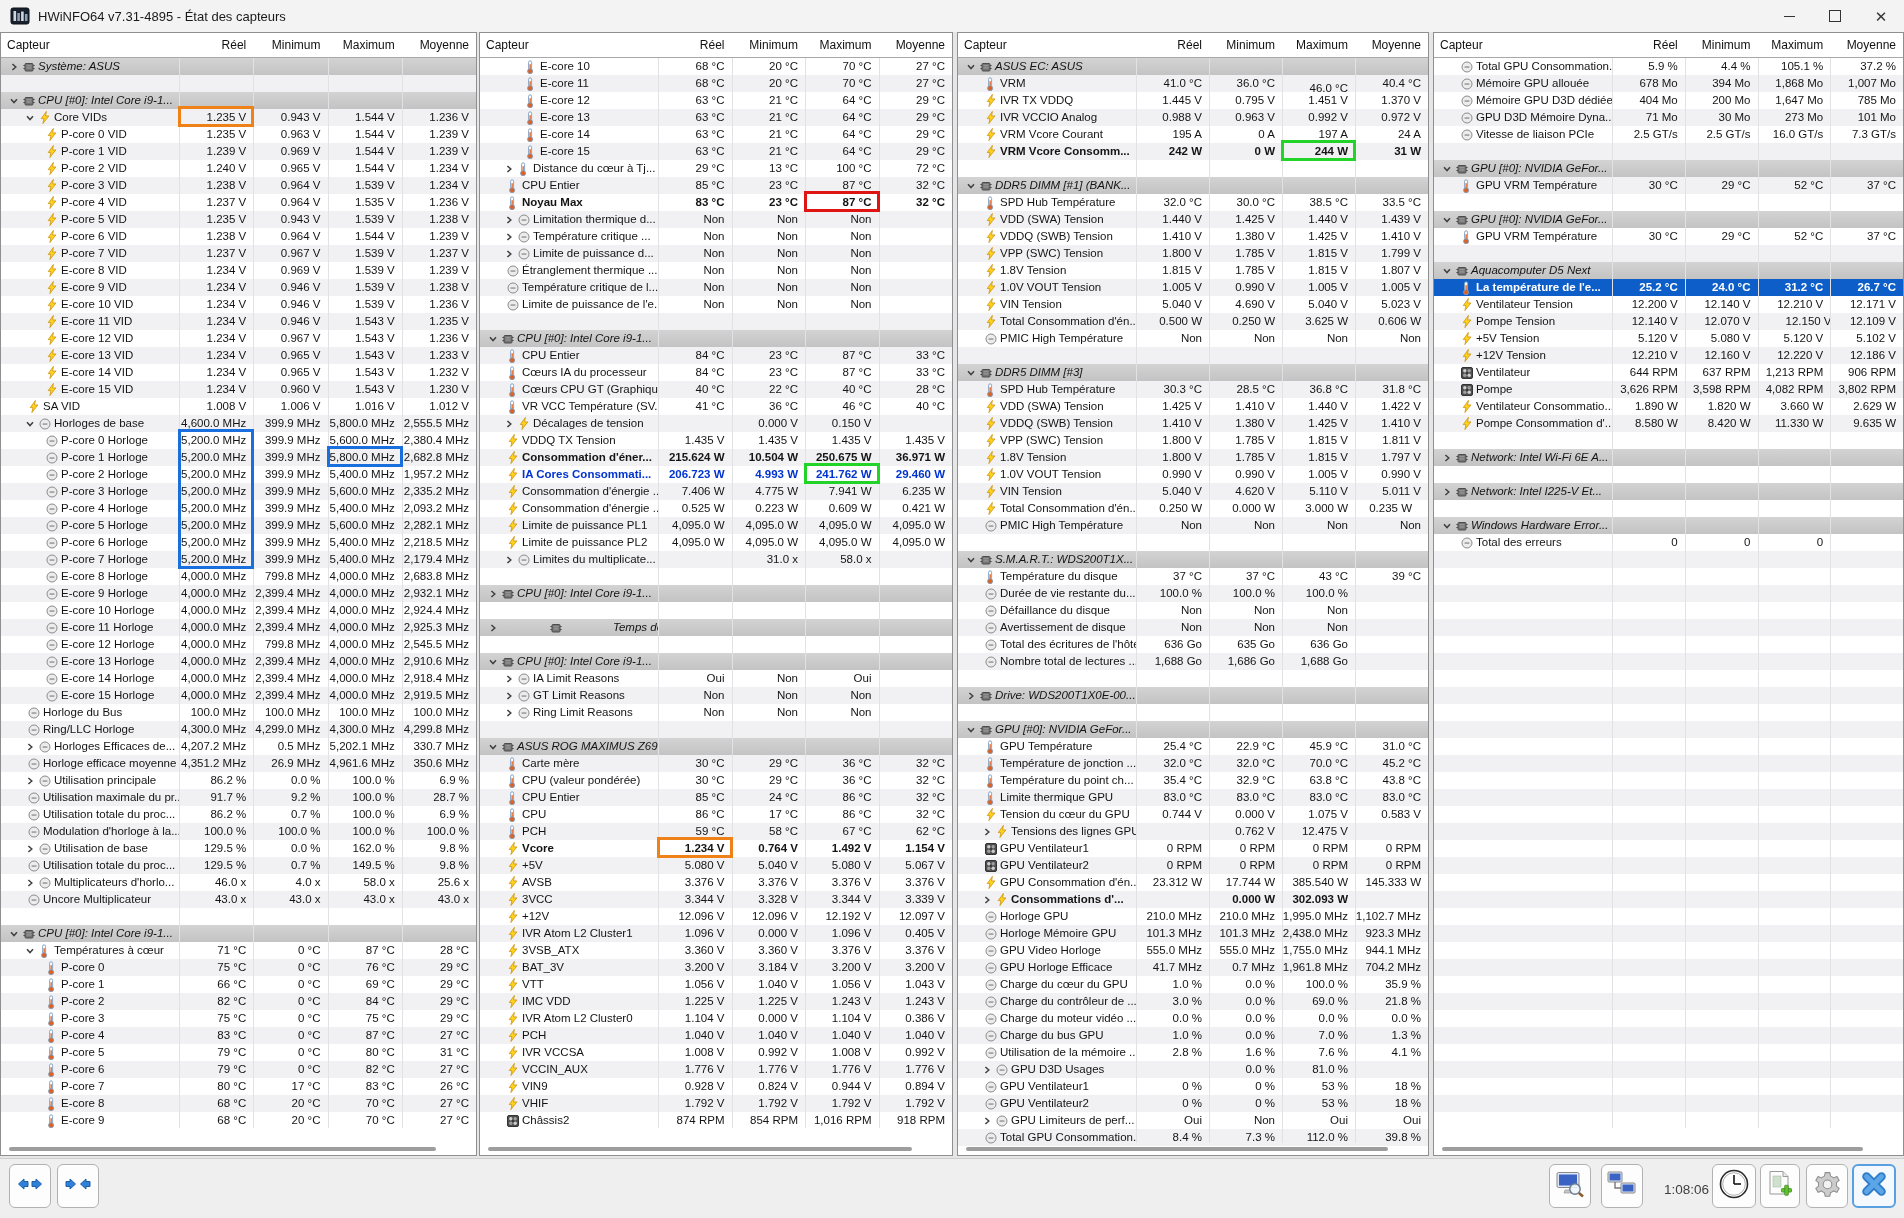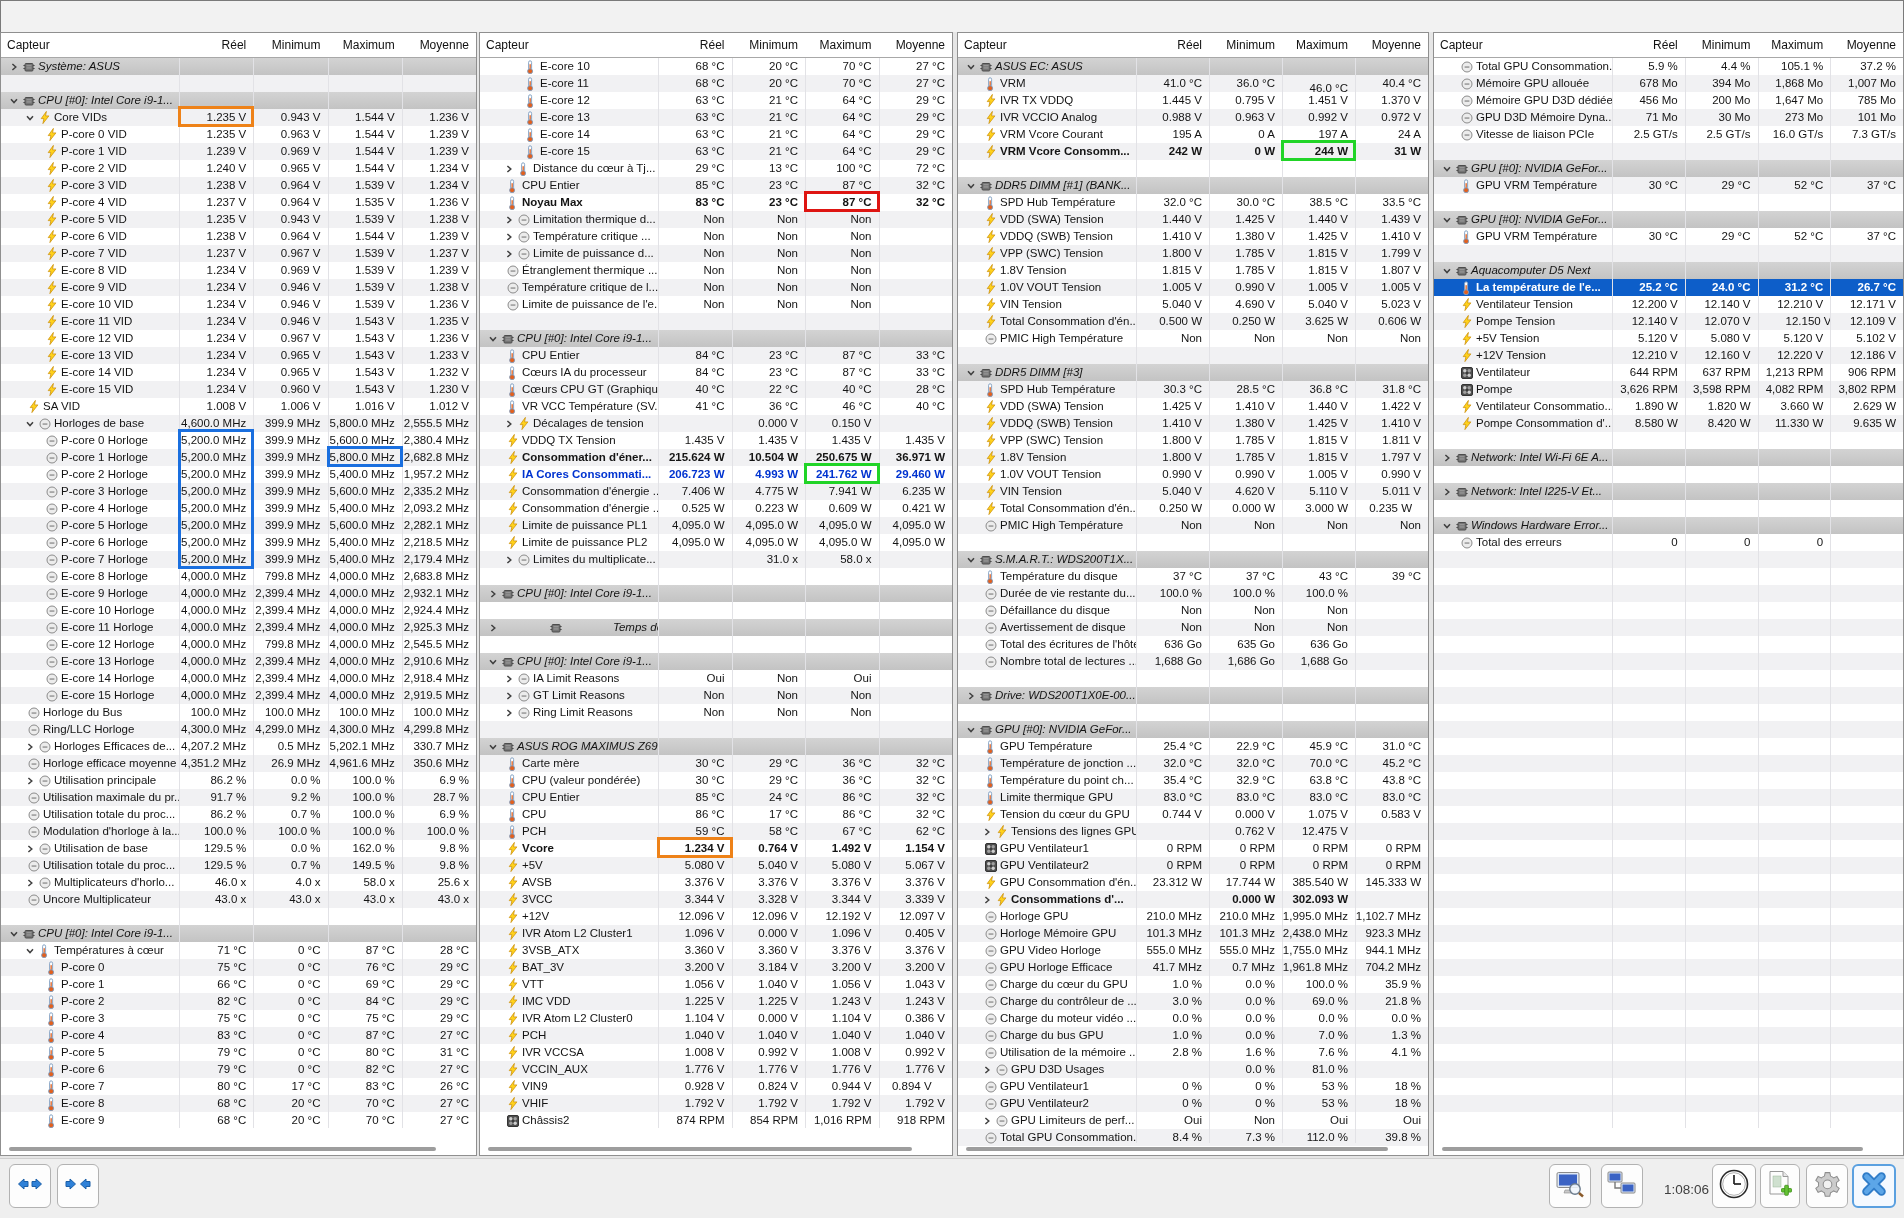--- a/index.html
+++ b/index.html
@@ -43,20 +43,43 @@
   #toolbar{position:absolute;left:0;right:0;top:1158px;height:60px;background:#efefef;border-top:1px solid #cfcfcf;}
   .tbtn{position:absolute;top:5px;height:44px;background:#fdfdfd;border:1px solid #b2b2b2;border-radius:6px;display:flex;align-items:center;justify-content:center;box-sizing:border-box;}
   .tbtn.hl{border:2px solid #5aa0e0;background:#f4f9ff;}
   #tb-time{position:absolute;top:0;height:60px;display:flex;align-items:center;font-size:13.5px;color:#404040;}
 </style>
 </head>
 <body>
 
 <div id="win">
 
+  <div id="titlebar">
+    <span class="appicon">
+      <svg width="20" height="20" viewBox="0 0 20 20">
+          <rect x="1" y="2" width="18" height="16" rx="2" fill="#17202c" stroke="#0c1218"></rect>
+          <rect x="3.5" y="5" width="2.6" height="10" fill="#cfd6df"></rect>
+          <rect x="7.3" y="7" width="2.6" height="8" fill="#8fa0b4"></rect>
+          <rect x="11.1" y="5.5" width="2.6" height="9.5" fill="#cfd6df"></rect>
+          <rect x="14.9" y="8" width="2.6" height="7" fill="#8fa0b4"></rect>
+        </svg>
+    </span>
+    <span class="title">HWiNFO64 v7.31-4895 - État des capteurs</span>
+    <div id="wincontrols">
+      <div class="winbtn">
+          <span class="minglyph"></span>
+        </div>
+      <div class="winbtn">
+          <span class="maxglyph"></span>
+        </div>
+      <div class="winbtn">
+          <span class="closeglyph">✕</span>
+        </div>
+    </div>
+  </div>
 
   <div id="panels">
       <div class="panel" style="left: 0px; width: 477px;">
         <div class="phead">
           <span class="hlab" style="width: 172px;">Capteur</span>
           <span class="hval" style="width: 74.25px;">Réel</span>
           <span class="hval" style="width: 74.25px;">Minimum</span>
           <span class="hval" style="width: 74.25px;">Maximum</span>
           <span class="hval" style="width: 74.25px;">Moyenne</span>
         </div>
@@ -1962,21 +1985,21 @@
             <span class="ic">
               <svg width="10" height="13" viewBox="0 0 10 13">
                 <path d="M6.4 0.4 L1.2 7.6 L3.9 7.6 L2.9 12.6 L8.9 4.9 L5.6 4.9 Z" fill="#ffd21c" stroke="#c98a00" stroke-width="0.7"></path>
               </svg>
             </span>
             <span class="ltext">VIN9</span>
           </div>
           <span class="val" style="width: 73.5px;">0.928 V</span>
           <span class="val" style="width: 73.5px;">0.824 V</span>
           <span class="val" style="width: 73.5px;">0.944 V</span>
-          <span class="val" style="width: 73.5px; text-align: center;">0.894 V</span>
+          <span class="val" style="width: 73.5px;">0.894 V</span>
         </div>
         <div class="row alt pC">
           <div class="lab" style="width: 178px;">
             <span class="ic">
               <svg width="10" height="13" viewBox="0 0 10 13">
                 <path d="M6.4 0.4 L1.2 7.6 L3.9 7.6 L2.9 12.6 L8.9 4.9 L5.6 4.9 Z" fill="#ffd21c" stroke="#c98a00" stroke-width="0.7"></path>
               </svg>
             </span>
             <span class="ltext">VHIF</span>
           </div>
@@ -3023,21 +3046,21 @@
         <div class="row pC">
           <div class="lab" style="width: 178px;">
             <span class="ic">
               <svg width="12" height="12" viewBox="0 0 12 12">
                 <circle cx="6" cy="6" r="5" fill="#ececec" stroke="#8b8b8b"></circle>
                 <rect x="3.6" y="5.4" width="4.8" height="1.3" fill="#8b8b8b"></rect>
               </svg>
             </span>
             <span class="ltext">Mémoire GPU D3D dédiée</span>
           </div>
-          <span class="val" style="width: 72.75px;">456 Mo</span>
+          <span class="val" style="width: 72.75px;">404 Mo</span>
           <span class="val" style="width: 72.75px;">200 Mo</span>
           <span class="val" style="width: 72.75px;">1,647 Mo</span>
           <span class="val" style="width: 72.75px;">785 Mo</span>
         </div>
         <div class="row alt pC">
           <div class="lab" style="width: 178px;">
             <span class="ic">
               <svg width="12" height="12" viewBox="0 0 12 12">
                 <circle cx="6" cy="6" r="5" fill="#ececec" stroke="#8b8b8b"></circle>
                 <rect x="3.6" y="5.4" width="4.8" height="1.3" fill="#8b8b8b"></rect>

